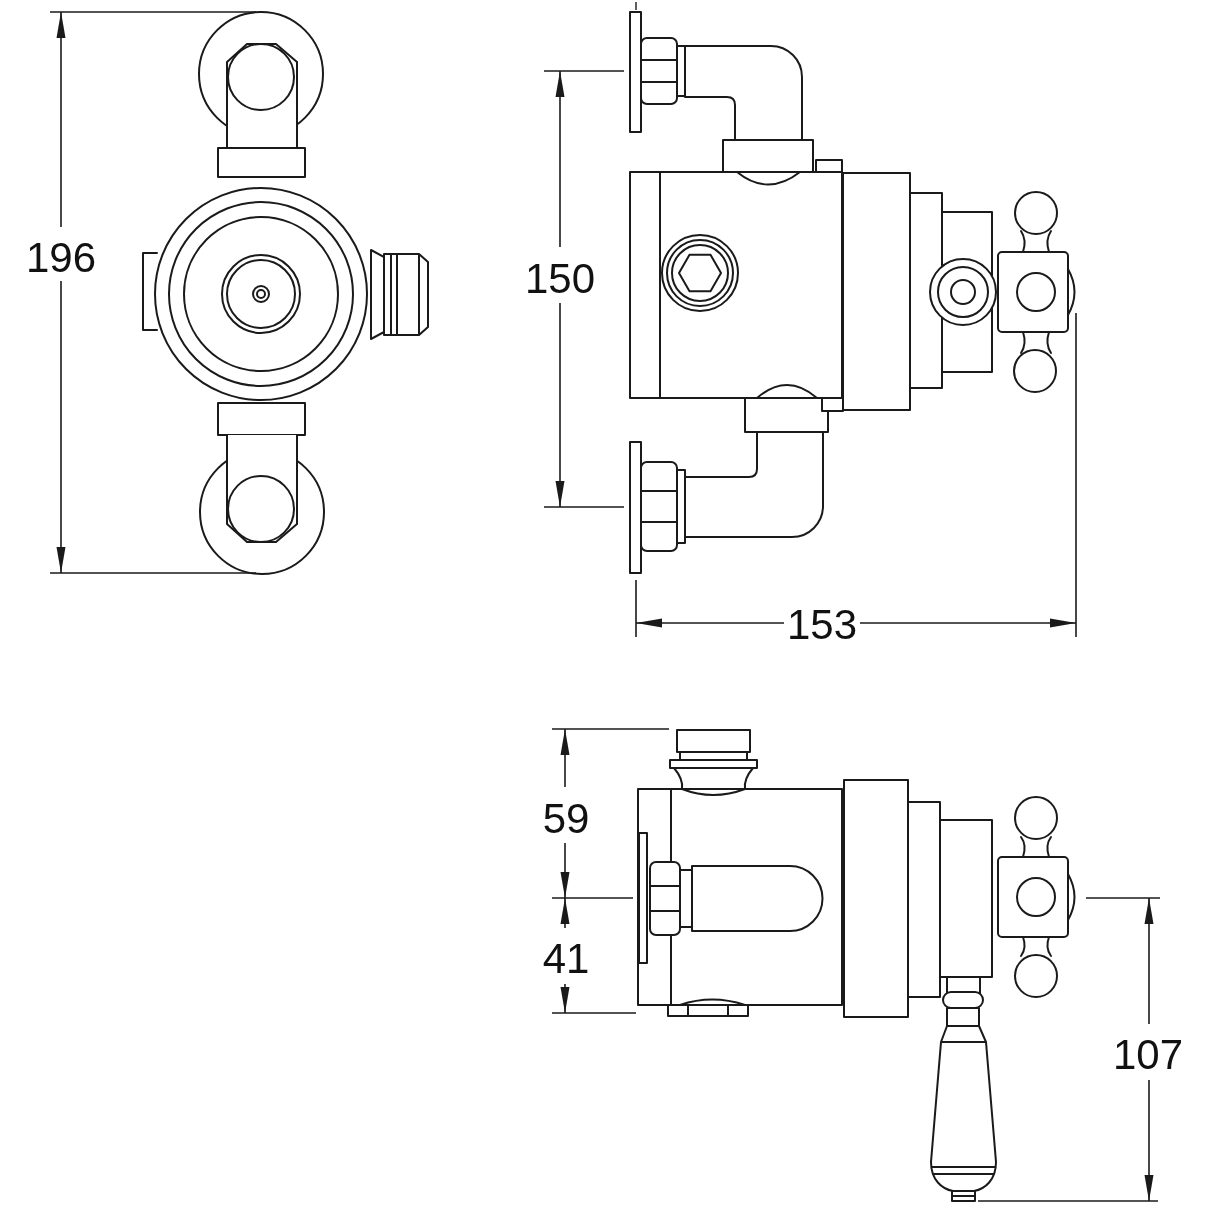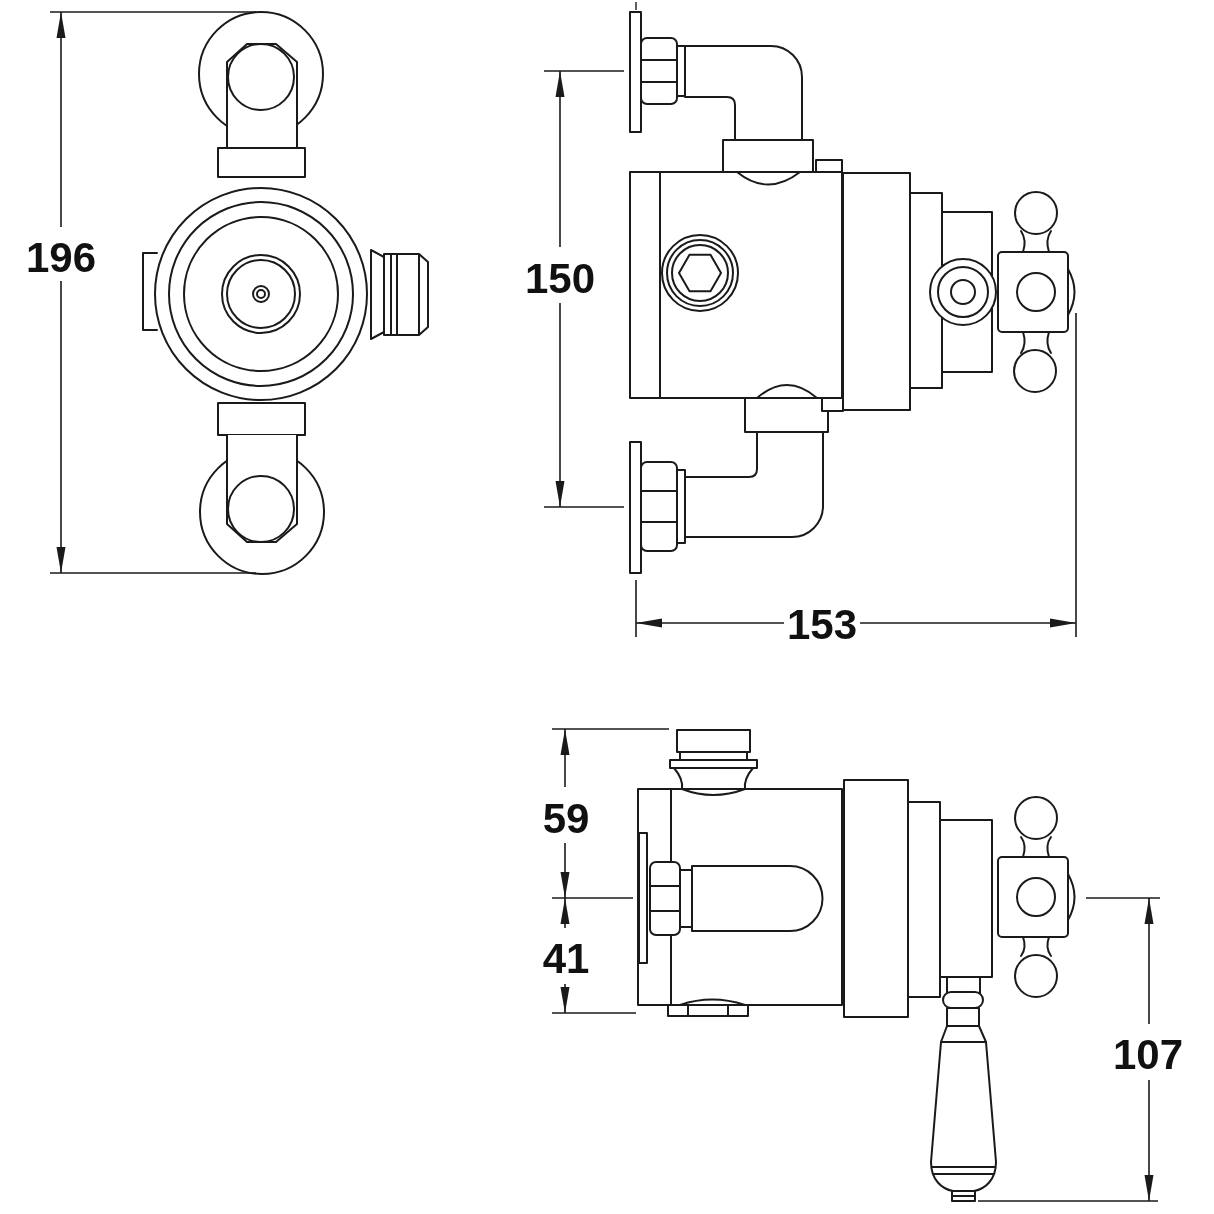--- a/index.html
+++ b/index.html
@@ -1,16 +1,16 @@
 <!DOCTYPE html>
 <html><head>
 <meta charset="utf-8">
 <style>
   html,body{margin:0;padding:0;background:#ffffff;}
-  .stage{width:1214px;height:1214px;background:#ffffff;position:relative;overflow:hidden;font-weight:bold;}
+  .stage{width:1214px;height:1214px;background:#ffffff;position:relative;overflow:hidden;}
   svg{display:block;}
   .p  {fill:#ffffff;stroke:#1a1a1a;stroke-width:2;stroke-linejoin:round;stroke-linecap:round;}
   .pn {fill:none;   stroke:#1a1a1a;stroke-width:2;stroke-linejoin:round;stroke-linecap:round;}
   .wf {fill:#ffffff;stroke:none;}
   .d  {fill:none;stroke:#1a1a1a;stroke-width:1.6;stroke-linecap:butt;}
   .arr{fill:#1a1a1a;stroke:none;}
   .gap{fill:#ffffff;stroke:none;}
   text.dim{font-family:"Liberation Sans", sans-serif;font-size:42px;fill:#111111;text-anchor:middle;}
 </style>
 </head>

